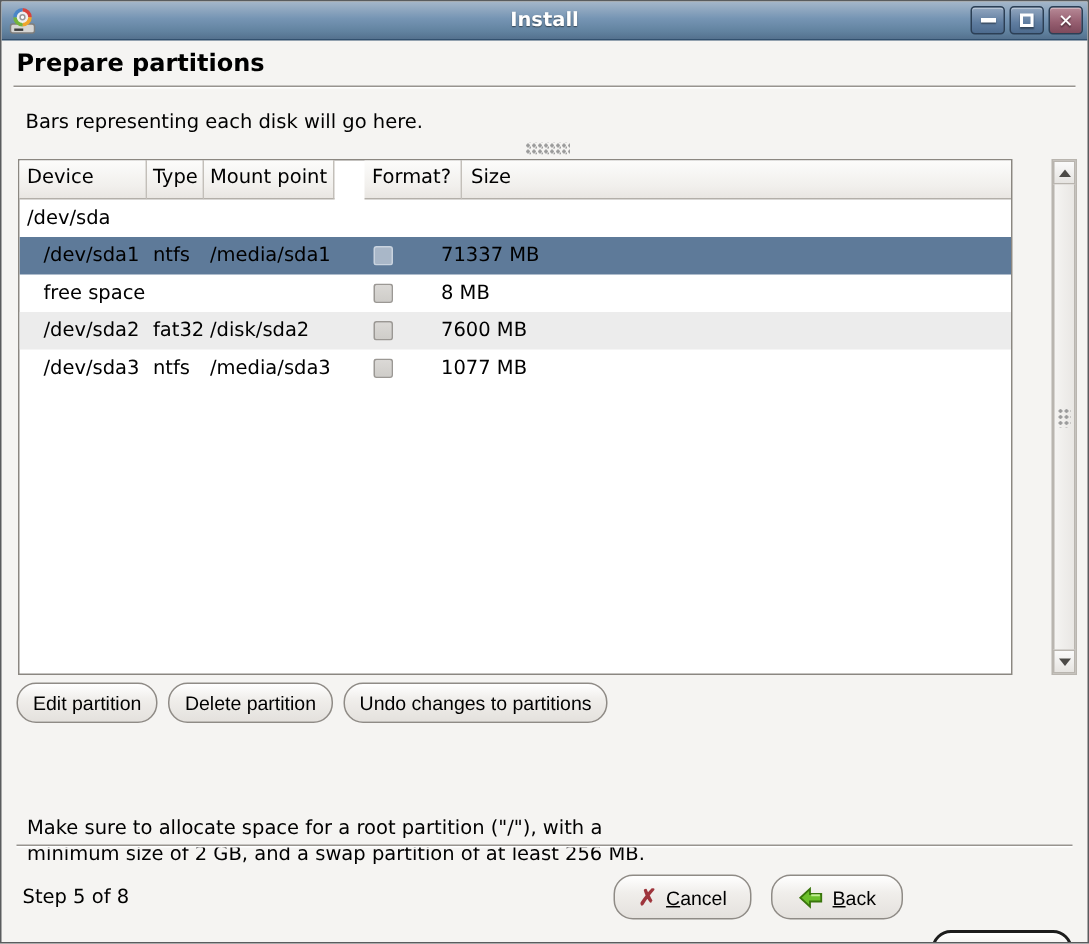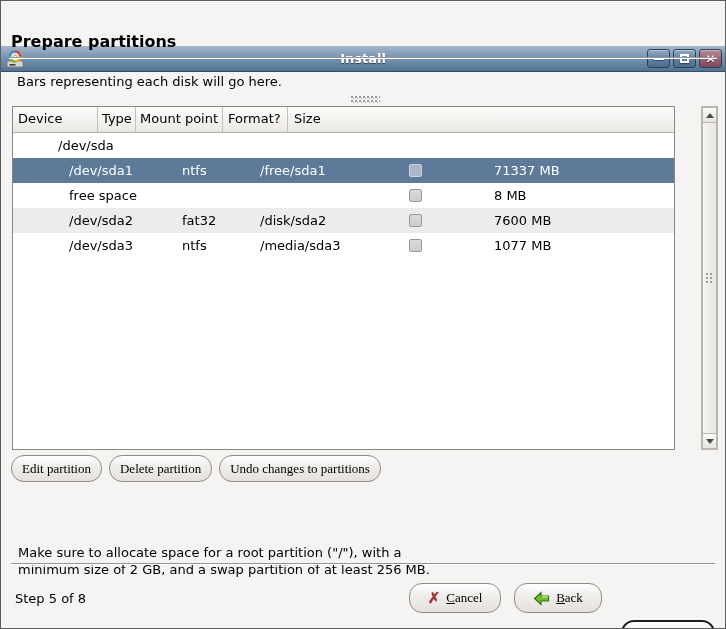--- a/index.html
+++ b/index.html
@@ -9,21 +9,21 @@
   .window {
     position: relative; width: 726px; height: 629px;
     background: #f5f4f2; border: 1px solid #5a5c5e; overflow: hidden;
   }
 
   
   .titlebar {
     position: absolute; left:0; top:0; width:100%; height:26px;
     background: linear-gradient(#a5b7ca, #7695b4 45%, #61829f 80%, #54718e);
     border-bottom: 1px solid #32506e;
-    display:flex; align-items:center;margin-top:45px;
+    display:flex; align-items:center;
   }
   .win-icon { position:absolute; left:4px; top:3px; width:20px; height:20px; }
   .title-text {
     flex:1; text-align:center; color:#fff; font-weight:bold; font-size:13px;
     text-shadow: 0 1px 1px rgba(0,0,0,.55);
   }
   .win-controls { position:absolute; right:3px; top:3px; display:flex; gap:3px; }
   .win-btn {
     width:23px; height:19px; border-radius:3px;
     border:1px solid #2c3f55; display:flex; align-items:center; justify-content:center;
@@ -58,30 +58,30 @@
   }
   .thead { display:flex; height:26px; flex:none; }
   .th {
     background: linear-gradient(#fcfcfb, #f1efec 70%, #e9e6e2);
     border-right:1px solid #c3bfb9; border-bottom:1px solid #b3afa9;
     padding:4px 0 0 5px; white-space:nowrap; overflow:hidden;
   }
   .tbody { flex:1; overflow:hidden; }
   .trow { display:flex; height:25px; align-items:center; }
   .trow:nth-child(even) { background:#ececec; }
-  .trow.selected { background:#5e7a99; color:#ffffff; }
-  .cell { white-space:nowrap; overflow:hidden;margin-left:40px; }
+  .trow.selected { background:#5e7a99; color:#000000; }
+  .cell { white-space:nowrap; overflow:hidden; }
   .c-device { width:85px; padding-left:16px; }
   .trow.disk .c-device { padding-left:5px; }
   .c-type  { width:38px; padding-left:4px; }
   .c-mount { width:87px; padding-left:4px; }
   .c-format{ width:65px; display:flex; justify-content:center; }
   .c-size  { flex:1; padding-left:6px; }
   .th.c-device{ padding-left:5px; }
-  .th.c-format{ display:block; }
+  .th.c-format{ display:block;margin-left:20px; }
   .checkbox {
     width:13px; height:13px; border-radius:2px;
     border:1px solid #9b9archive;
     border:1px solid #9b9894;
     background: linear-gradient(#dbd9d6, #cfcdc9);
   }
   .trow.selected .checkbox { border-color:#c9d3df; background:#a9b7c8; }
 
   
   .scrollbar {
@@ -102,21 +102,21 @@
     width:9px; height:13px;
     background-image: radial-gradient(circle at 2px 2px, #9a9a9a 1px, transparent 1.4px);
     background-size:4px 4px;
   }
 
   
   .btn {
     display:inline-flex; align-items:center; justify-content:center; gap:6px;
     border:1px solid #8f8b86; border-radius:13px;
     background: linear-gradient(#ffffff, #f0eeeb 40%, #e4e1dd);
-    font-size:13px; color:#000; cursor:default; white-space:nowrap;font-family:Liberation Serif, serif;
+    font-size:13px; color:#000; cursor:default; white-space:nowrap;
   }
   .action-row { position:absolute; left:10px; top:454px; display:flex; gap:7px; }
   .action-row .btn { height:27px; padding:0 10px; }
 
   .note { position:absolute; left:17px; top:503px; line-height:17px; white-space:pre-line;margin-top:40px; }
 
   .step-label { position:absolute; left:14px; top:590px; }
   .footer-btn { position:absolute; top:582px; height:30px; }
   .btn-cancel  { left:408px; width:92px; }
   .btn-back    { left:513px; width:88px; }
@@ -172,21 +172,21 @@
         <div class="trow disk">
           <span class="cell c-device">/dev/sda</span>
           <span class="cell c-type"></span>
           <span class="cell c-mount"></span>
           <span class="cell c-format"></span>
           <span class="cell c-size"></span>
         </div>
         <div class="trow selected">
           <span class="cell c-device">/dev/sda1</span>
           <span class="cell c-type">ntfs</span>
-          <span class="cell c-mount">/free/sda1</span>
+          <span class="cell c-mount">/media/sda1</span>
           <span class="cell c-format">
             <span class="checkbox"></span>
           </span>
           <span class="cell c-size">71337 MB</span>
         </div>
         <div class="trow">
           <span class="cell c-device">free space</span>
           <span class="cell c-type"></span>
           <span class="cell c-mount"></span>
           <span class="cell c-format">

